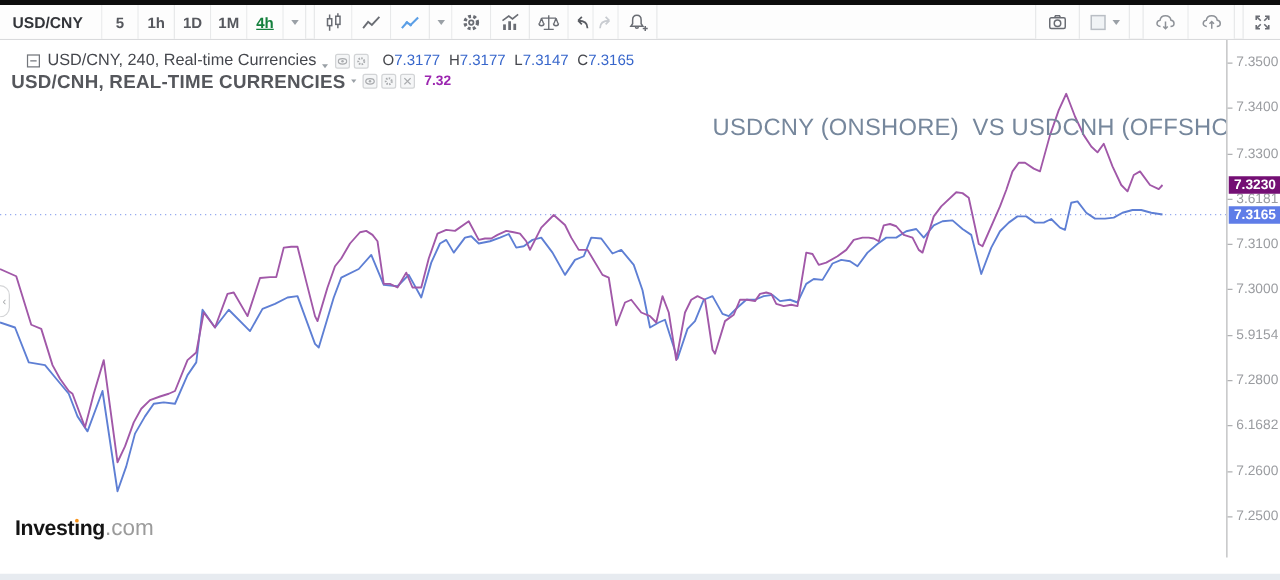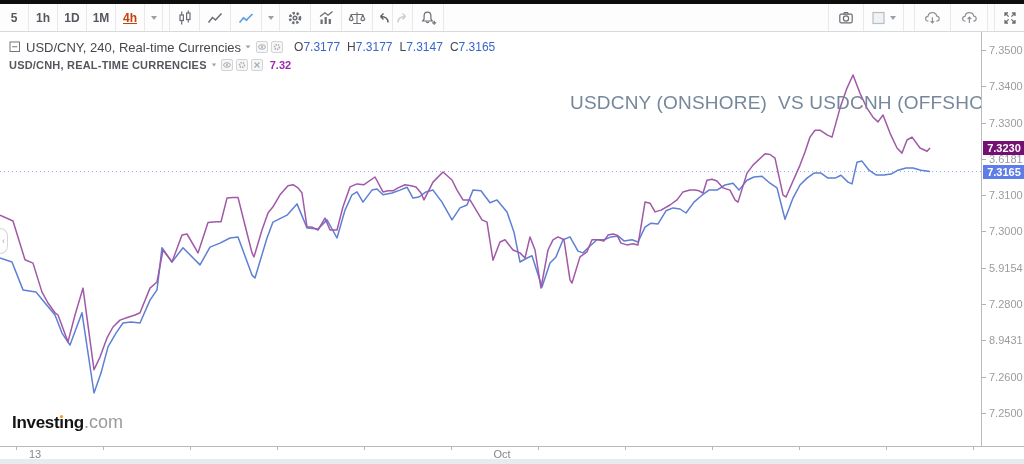--- a/index.html
+++ b/index.html
@@ -13,40 +13,40 @@
   
   .toolbar { position:absolute; top:4px; left:0; width:1024px; height:28px; background:#fdfdfd;
              border-bottom:1px solid #d9dadc; display:flex; align-items:stretch; }
   .tbtn { height:27px; display:flex; align-items:center; justify-content:center;
           border-right:1px solid #e8e9ea; background:#fdfdfd; cursor:pointer; position:relative; }
   .tbtn.no-r { border-right:none; }
   .tbtn.b-l { border-left:1px solid #e8e9ea; }
   .sym { width:82px; justify-content:flex-start; padding-left:10px;
          font-size:12.5px; font-weight:bold; color:#33353a; }
   .ivl { width:29px; font-size:12px; font-weight:bold; color:#56585e; }
-  .ivl.active { color:#c2410c;text-decoration:underline; }
+  .ivl.active { color:#15803d;text-decoration:underline; }
   .caret-btn { width:18px; }
   .caret { width:0; height:0; border-left:3.5px solid transparent; border-right:3.5px solid transparent;
            border-top:4px solid #9aa0a6; display:inline-block; }
   .gap6 { width:6px; border:none; background:transparent; }
   .gap10 { width:10px; border:none; background:transparent; }
   .icon-btn { width:31px; }
   .spacer { flex:1; border:none; background:transparent; }
 
   
   .chart-area { position:absolute; top:32px; left:0; width:1024px; height:432px; background:#fff; }
   .chart-canvas { position:absolute; top:0; left:0; }
 
   
   .legend { position:absolute; top:7px; left:9px; }
-  .legend-row1 { display:flex; align-items:center; height:16px; }
+  .legend-row1 { display:flex; align-items:flex-end; height:16px;margin-left:12px; }
   .legend-row1 .ttl { font-size:13px; color:#45474d; margin:0 4px 0 5px; }
   .legend-row1 .caret { transform:scale(.8); margin-right:5px; }
   .legend-row2 { display:flex; align-items:center; height:14px; margin-top:3px; }
-  .legend-row2 .ttl { font-size:11px; font-weight:bold; letter-spacing:.2px; color:#55575c; margin-right:4px; }
+  .legend-row2 .ttl { font-size:15px; font-weight:bold; letter-spacing:.2px; color:#55575c; margin-right:4px; }
   .legend-row2 .caret { transform:scale(.7); margin-right:4px; }
   .mini-btn { width:12px; height:12px; border:1px solid #d2d4d6; background:#f5f6f7; border-radius:2px;
               margin-right:3px; display:flex; align-items:center; justify-content:center; }
   .ohlc { display:flex; align-items:center; margin-left:8px; font-size:12px; }
   .ohlc .pair { margin-right:7px; }
   .ohlc .k { color:#45474d; }
   .ohlc .v { color:#3766cb; }
   .ovl-val { font-size:11px; font-weight:bold; color:#9c27b0; margin-left:4px; }
 
   
@@ -85,20 +85,21 @@
   svg { display:block; }
 </style>
 </head>
 <body>
 
 <div id="screen">
 
   <div class="top-bar"></div>
 
   <div class="toolbar">
+    <div class="tbtn sym">USD/CNY</div>
     <div class="tbtn ivl">5</div>
     <div class="tbtn ivl">1h</div>
     <div class="tbtn ivl">1D</div>
     <div class="tbtn ivl">1M</div>
     <div class="tbtn ivl active">4h</div>
     <div class="tbtn caret-btn">
       <span class="caret"></span>
     </div>
     <div class="gap6"></div>
     <div class="tbtn icon-btn b-l">
@@ -286,42 +287,26 @@
         <div class="p-label" style="top: 121px;">3.6181</div>
         <div class="p-dash" style="top: 163px;"></div>
         <div class="p-label" style="top: 157px;">7.3100</div>
         <div class="p-dash" style="top: 199px;"></div>
         <div class="p-label" style="top: 193px;">7.3000</div>
         <div class="p-dash" style="top: 236px;"></div>
         <div class="p-label" style="top: 230px;">5.9154</div>
         <div class="p-dash" style="top: 272px;"></div>
         <div class="p-label" style="top: 266px;">7.2800</div>
         <div class="p-dash" style="top: 308px;"></div>
-        <div class="p-label" style="top: 302px;">8.9431</div>
+        <div class="p-label" style="top: 302px;">6.1682</div>
         <div class="p-dash" style="top: 345px;"></div>
         <div class="p-label" style="top: 339px;">7.2600</div>
         <div class="p-dash" style="top: 381px;"></div>
         <div class="p-label" style="top: 375px;">7.2500</div>
         <div class="p-badge" style="top: 109px; background: rgb(116, 15, 116);">7.3230</div>
         <div class="p-badge" style="top: 133px; background: rgb(95, 125, 232);">7.3165</div>
       </div>
 
-    <div class="time-axis" id="time-axis">
-        <div class="t-tick" style="left: 16px;"></div>
-        <div class="t-tick" style="left: 103px;"></div>
-        <div class="t-tick" style="left: 190px;"></div>
-        <div class="t-tick" style="left: 277px;"></div>
-        <div class="t-tick" style="left: 364px;"></div>
-        <div class="t-tick" style="left: 451px;"></div>
-        <div class="t-tick" style="left: 538px;"></div>
-        <div class="t-tick" style="left: 625px;"></div>
-        <div class="t-tick" style="left: 712px;"></div>
-        <div class="t-tick" style="left: 799px;"></div>
-        <div class="t-tick" style="left: 886px;"></div>
-        <div class="t-tick" style="left: 973px;"></div>
-        <div class="t-label" style="left: 21px;">13</div>
-        <div class="t-label" style="left: 488px;">Oct</div>
-      </div>
 
     <div class="bottom-strip"></div>
 
   </div>
 </div>
 
 </body></html>

